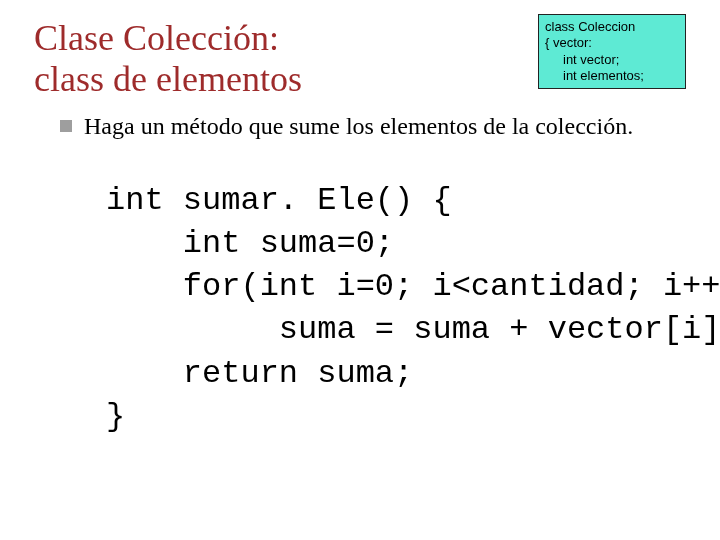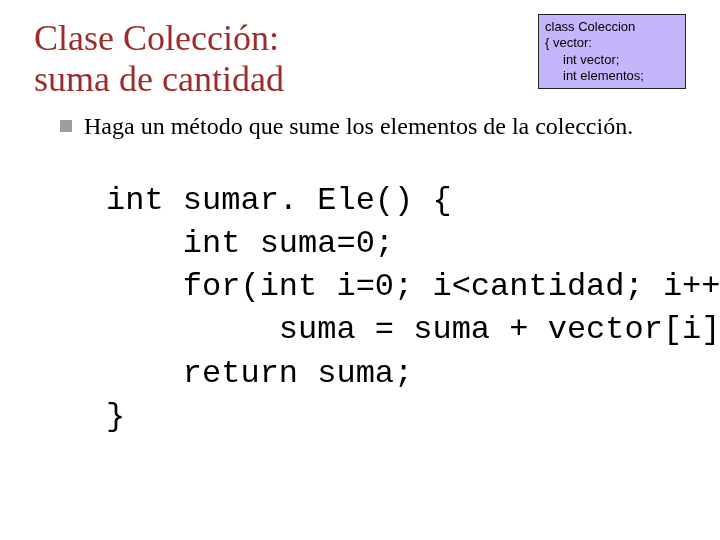--- a/index.html
+++ b/index.html
@@ -24,21 +24,21 @@
   }
   .title {
     color: #9e2b2b;
     font-size: 36px;
     line-height: 1.15;
     font-weight: normal;
     flex: 1;
   }
   .class-box {
     border: 1px solid #222;
-    background: #c4b5fd;
+    background: #5eead4;
     font-family: Verdana, Arial, sans-serif;
     font-size: 13px;
     line-height: 1.25;
     padding: 4px 8px 4px 6px;
     color: #000;
     width: 148px;
     margin-top: -4px;
   }
   .class-box .indent {
     padding-left: 18px;
@@ -78,21 +78,21 @@
   }
 </style>
 </head>
 <body>
 
 <div class="slide">
 
   <div class="header-row">
     <div class="title">
       <span>Clase Colección:</span><br>
-      <span>suma de cantidad</span>
+      <span>class de elementos</span>
     </div>
     <div class="class-box">
       <div>class Coleccion</div>
       <div>{ vector:</div>
       <div class="indent">int vector;</div>
       <div class="indent">int elementos;</div>
     </div>
   </div>
 
   <div class="body">

